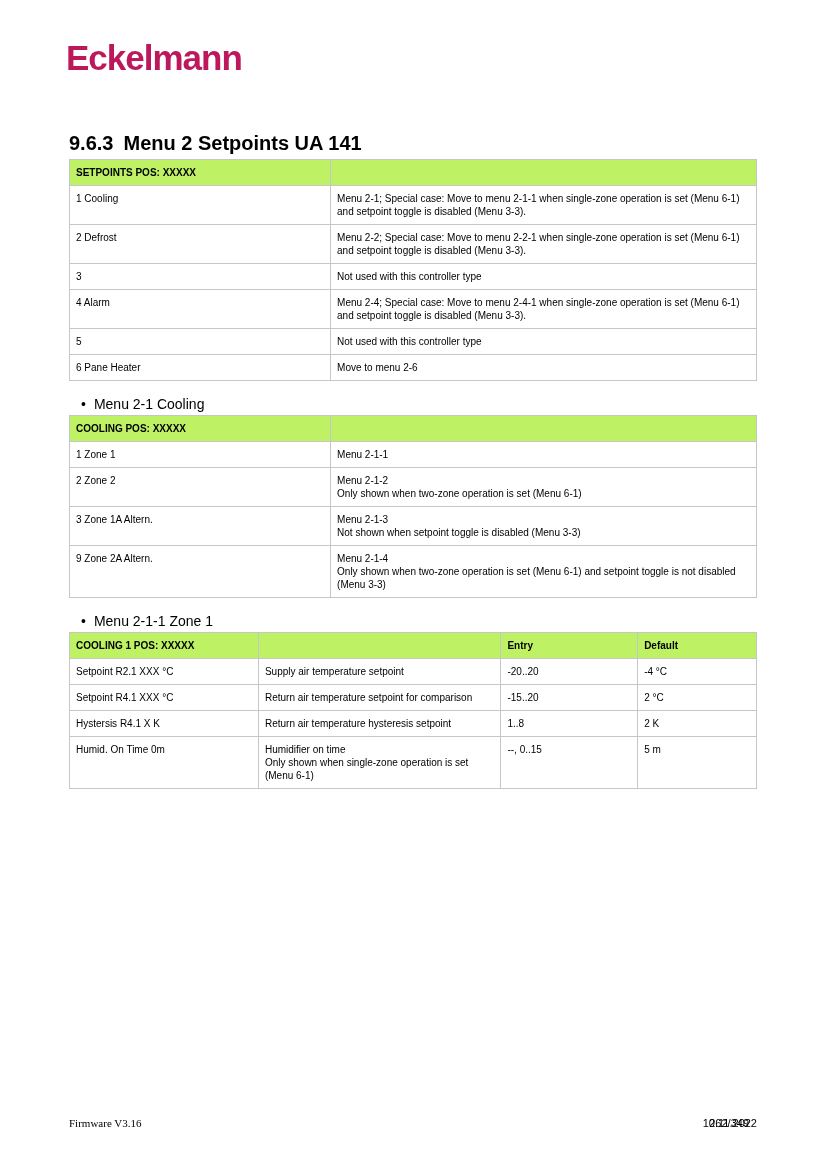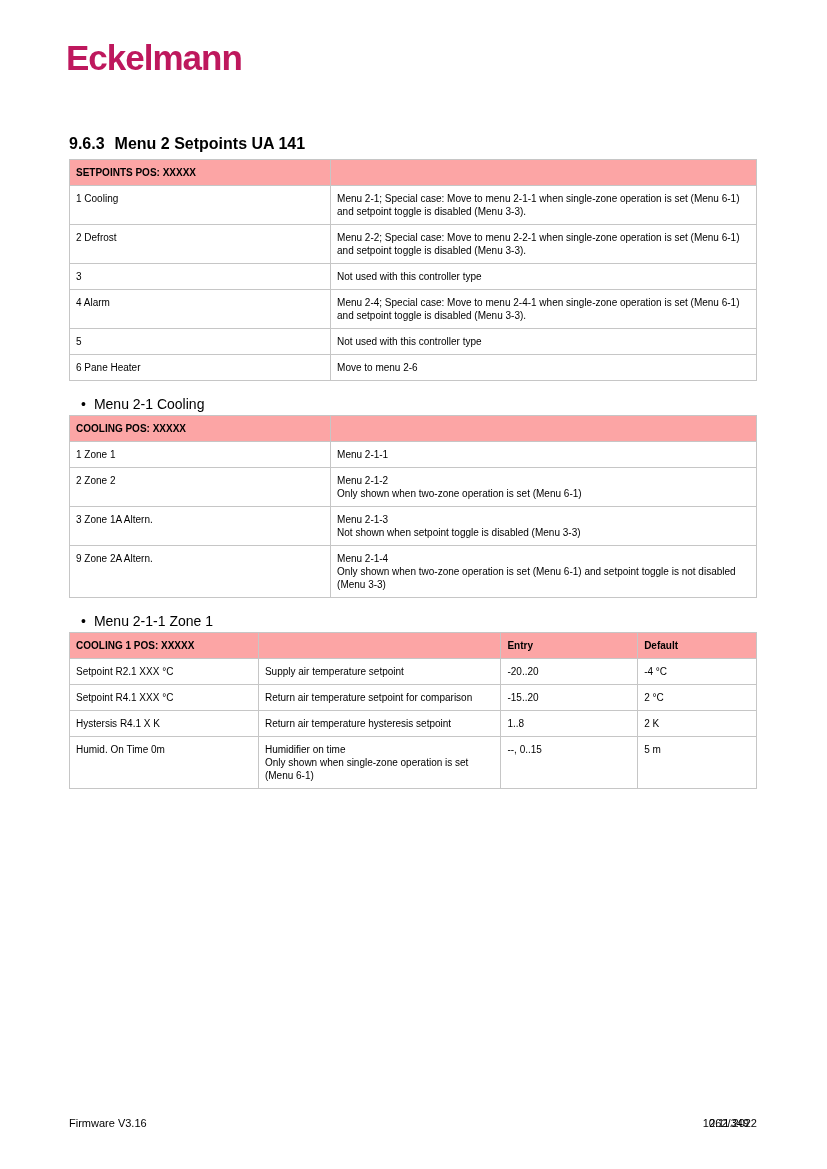--- a/index.html
+++ b/index.html
@@ -13,51 +13,51 @@
   .page { position: relative; width: 827px; height: 1169px; overflow: hidden; }
 
   .logo {
     margin: 40px 0 0 66px;
     font-size: 35px; font-weight: bold; line-height: 1;
     color: #be185d; letter-spacing: -1px;
   }
 
   .heading {
     margin: 61px 0 8px 69px;
-    font-size: 16px; font-weight: bold; line-height: 15px;
+    font-size: 20px; font-weight: bold; line-height: 15px;
   }
   .heading .num { margin-right: 10px; }
 
   table.t {
     margin-left: 69px; width: 688px;
     border-collapse: collapse; table-layout: fixed;
     font-size: 10px; line-height: 13px;
   }
   table.t th, table.t td {
     border: 1px solid #c6c6c6;
     padding: 6px 6px;
     text-align: left; vertical-align: top;
     white-space: pre-line; word-wrap: break-word;
   }
   table.t th {
-    background: #fca5a5;
+    background: #bef264;
     font-weight: bold; vertical-align: middle;
   }
 
   .bullet {
     margin: 16px 0 4px 81px;
     font-size: 14px; line-height: 14px;
   }
   .bullet .dot { margin-right: 8px; }
 
   .footer {
     position: absolute; left: 69px; right: 70px; bottom: 39px;
     height: 13px; font-size: 11px; line-height: 13px;
   }
-  .footer .l { position: absolute; left: 0; }
+  .footer .l { position: absolute; left: 0; font-family: Liberation Serif, serif; }
   .footer .c { position: absolute; left: 0; right: 0; text-align: right; }
   .footer .r { position: absolute; right: 8px; }
 </style>
 </head>
 <body>
 
 <div class="page">
 
   <div class="logo">Eckelmann</div>
 

